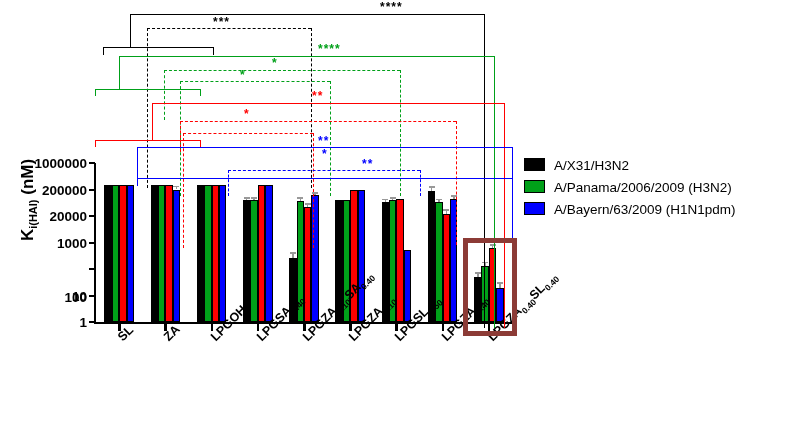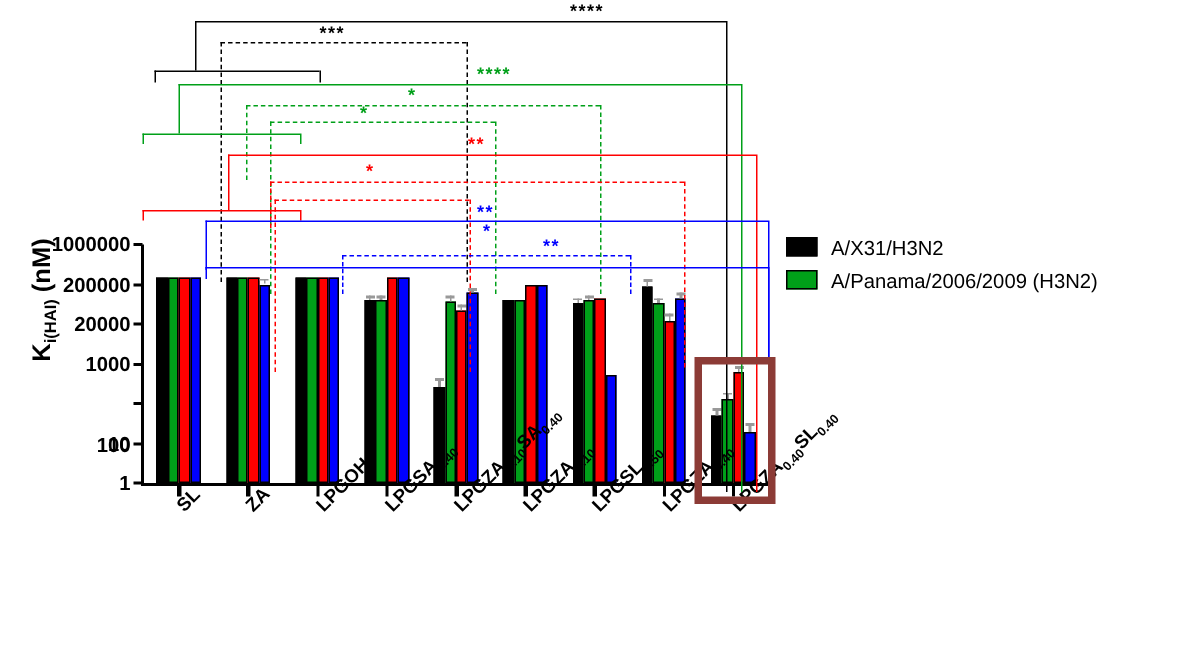--- a/index.html
+++ b/index.html
@@ -301,15 +301,19 @@
 
   <div id="legend" class="abs">
       <div class="legend-row">
         <div class="legend-swatch" style="background: rgb(0, 0, 0);"></div>
         <div class="legend-text">A/X31/H3N2</div>
       </div>
       <div class="legend-row">
         <div class="legend-swatch" style="background: rgb(0, 160, 25);"></div>
         <div class="legend-text">A/Panama/2006/2009 (H3N2)</div>
       </div>
+      <div class="legend-row">
+        <div class="legend-swatch" style="background: rgb(0, 0, 255);"></div>
+        <div class="legend-text">A/Bayern/63/2009 (H1N1pdm)</div>
+      </div>
     </div>
 
 </div>
 
 </body></html>

